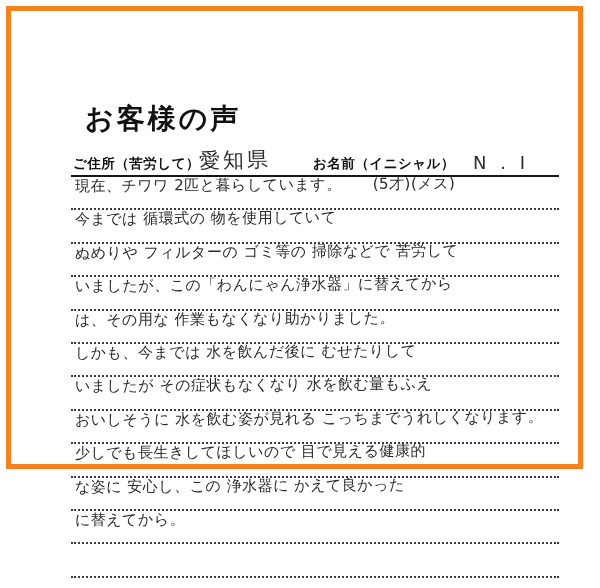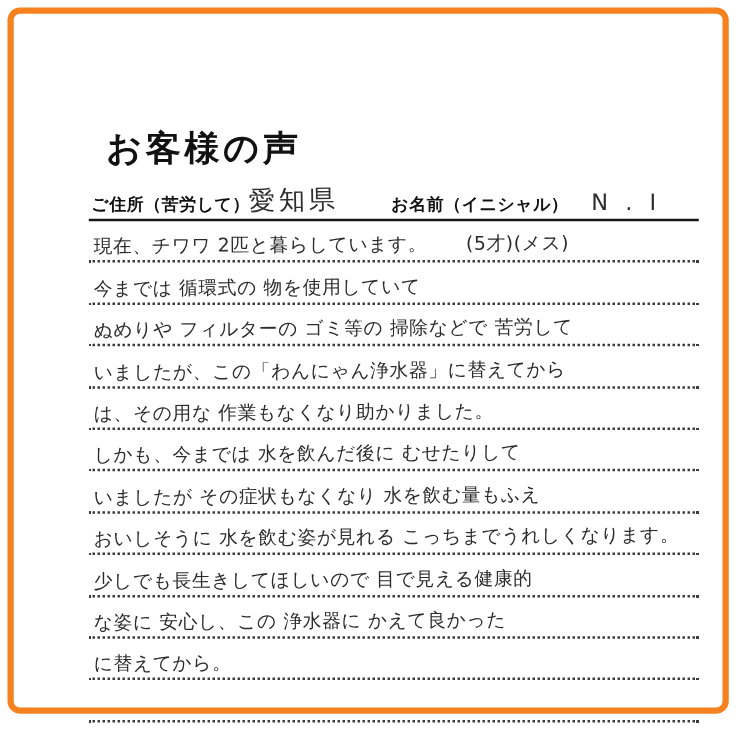--- a/index.html
+++ b/index.html
@@ -9,23 +9,23 @@
     height: 588px;
     background: #ffffff;
     font-family: "Liberation Sans", sans-serif;
     overflow: hidden;
   }
   .frame {
     position: absolute;
     left: 6px;
     top: 6px;
     width: 577px;
-    height: 565px;
+    height: 463px;
     border: 5px solid #F5821E;
-    border-radius: 10px;
+    border-radius: 0;
     background: #ffffff;
     box-sizing: border-box;
   }
   .page-title {
     position: absolute;
     left: 74px;
     top: 70px;
     font-family: "DejaVu Serif", "Liberation Serif", serif;
     font-size: 28px;
     font-weight: bold;
@@ -81,21 +81,20 @@
     position: absolute;
     left: 60px;
     top: 166px;
     width: 488px;
   }
   .rule-row {
     height: 33.4px;
     border-bottom: 2px dotted #3c3c3c;
     box-sizing: border-box;
     display: flex;
-    align-items: flex-end;
     overflow: visible;
   }
   .rule-row .hand-line {
     font-family: "DejaVu Sans", sans-serif;
     font-size: 15px;
     color: #2b2b2b;
     letter-spacing: 0.5px;
     white-space: nowrap;
     padding: 0 0 1px 4px;
     transform: rotate(-0.4deg);

